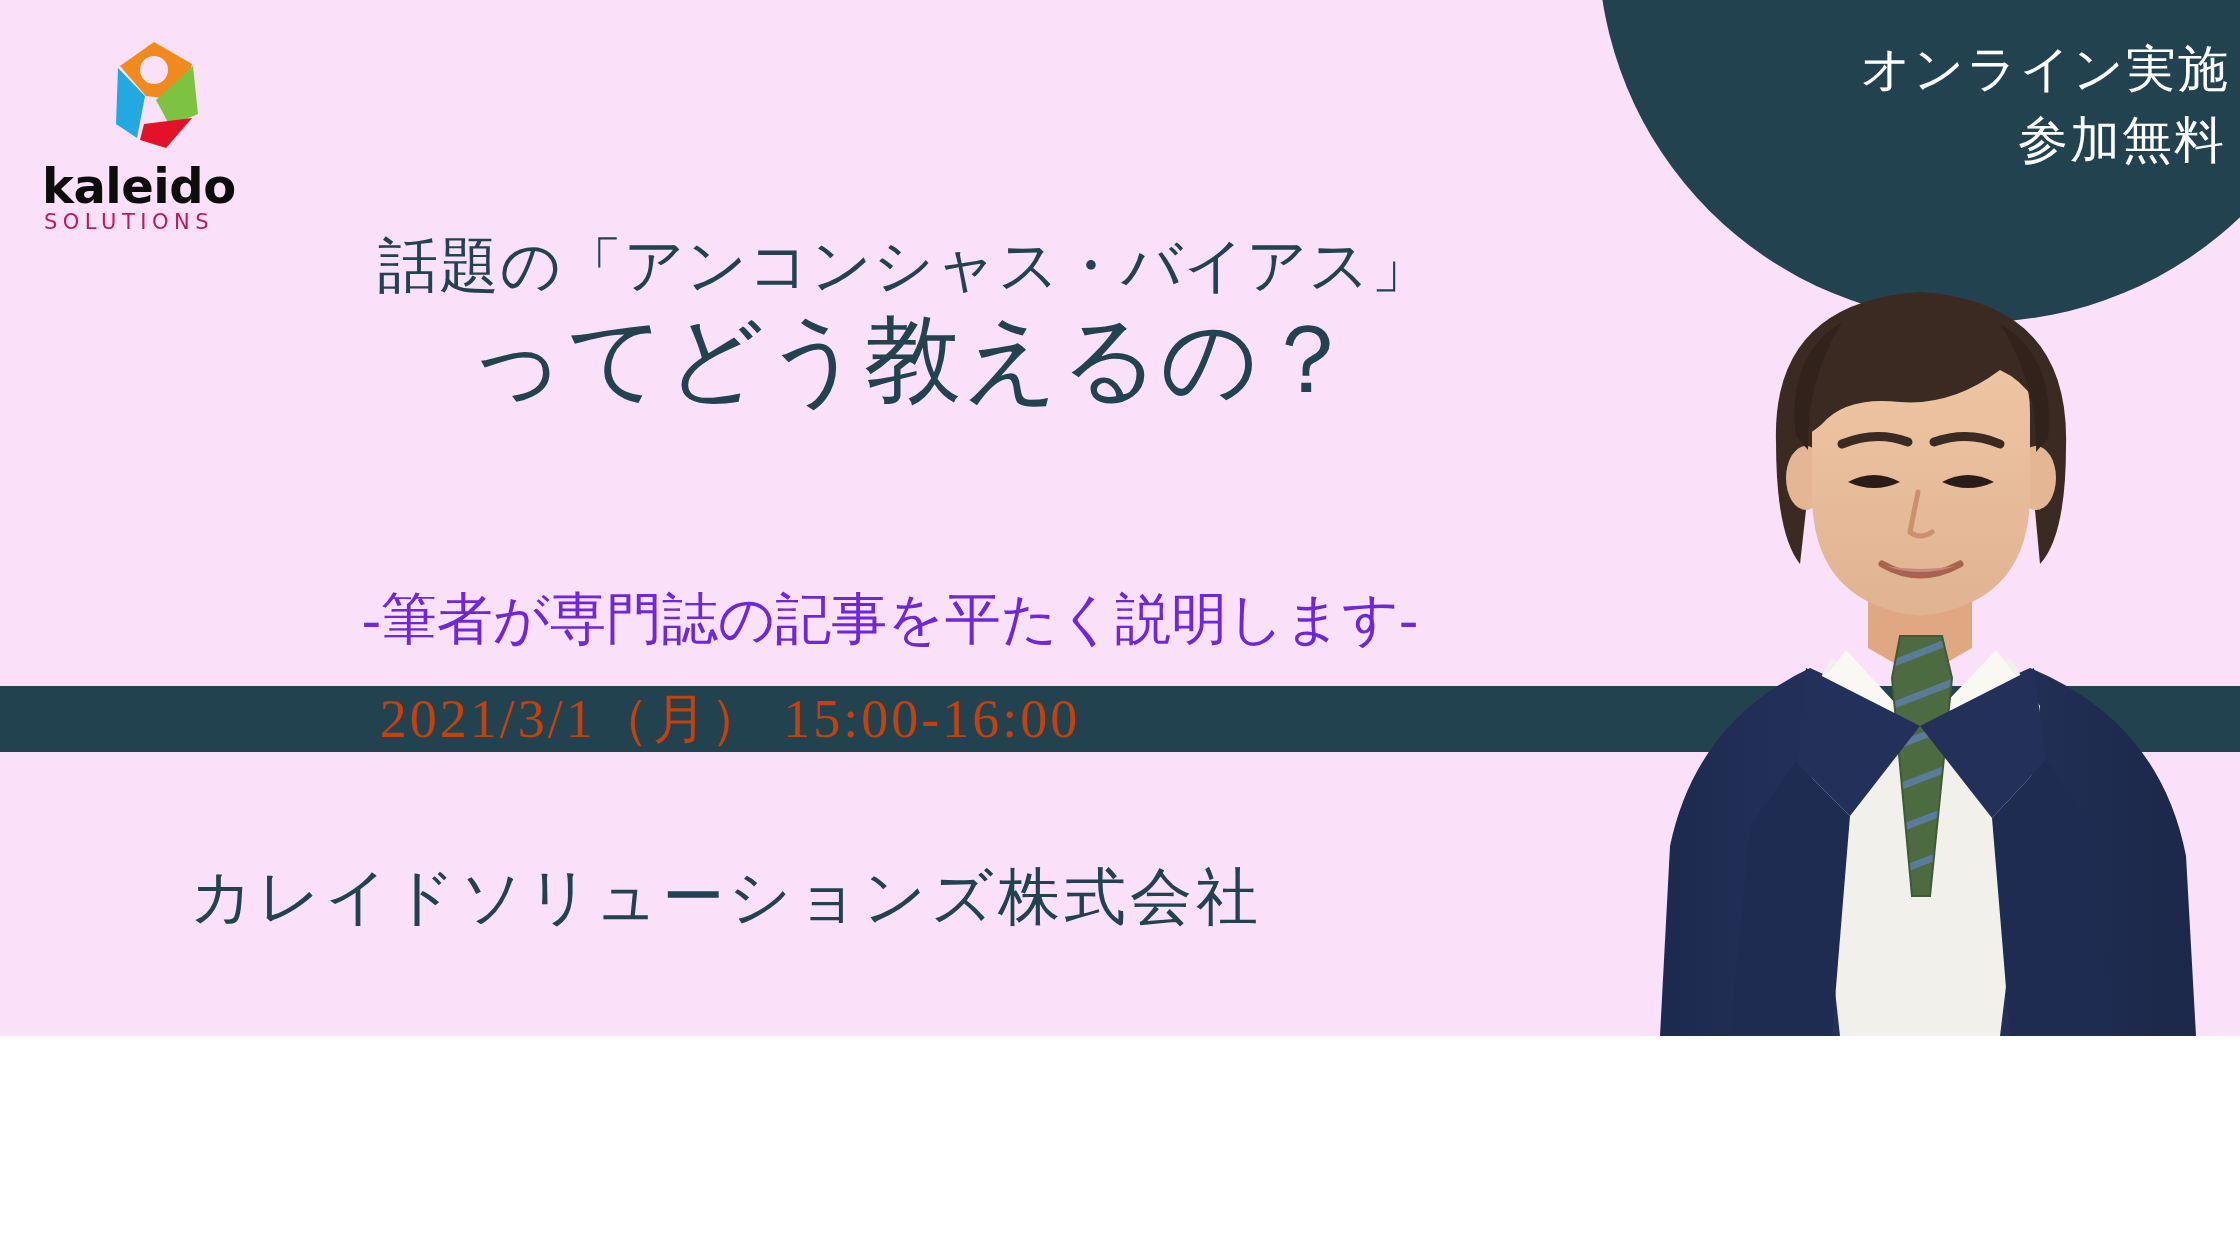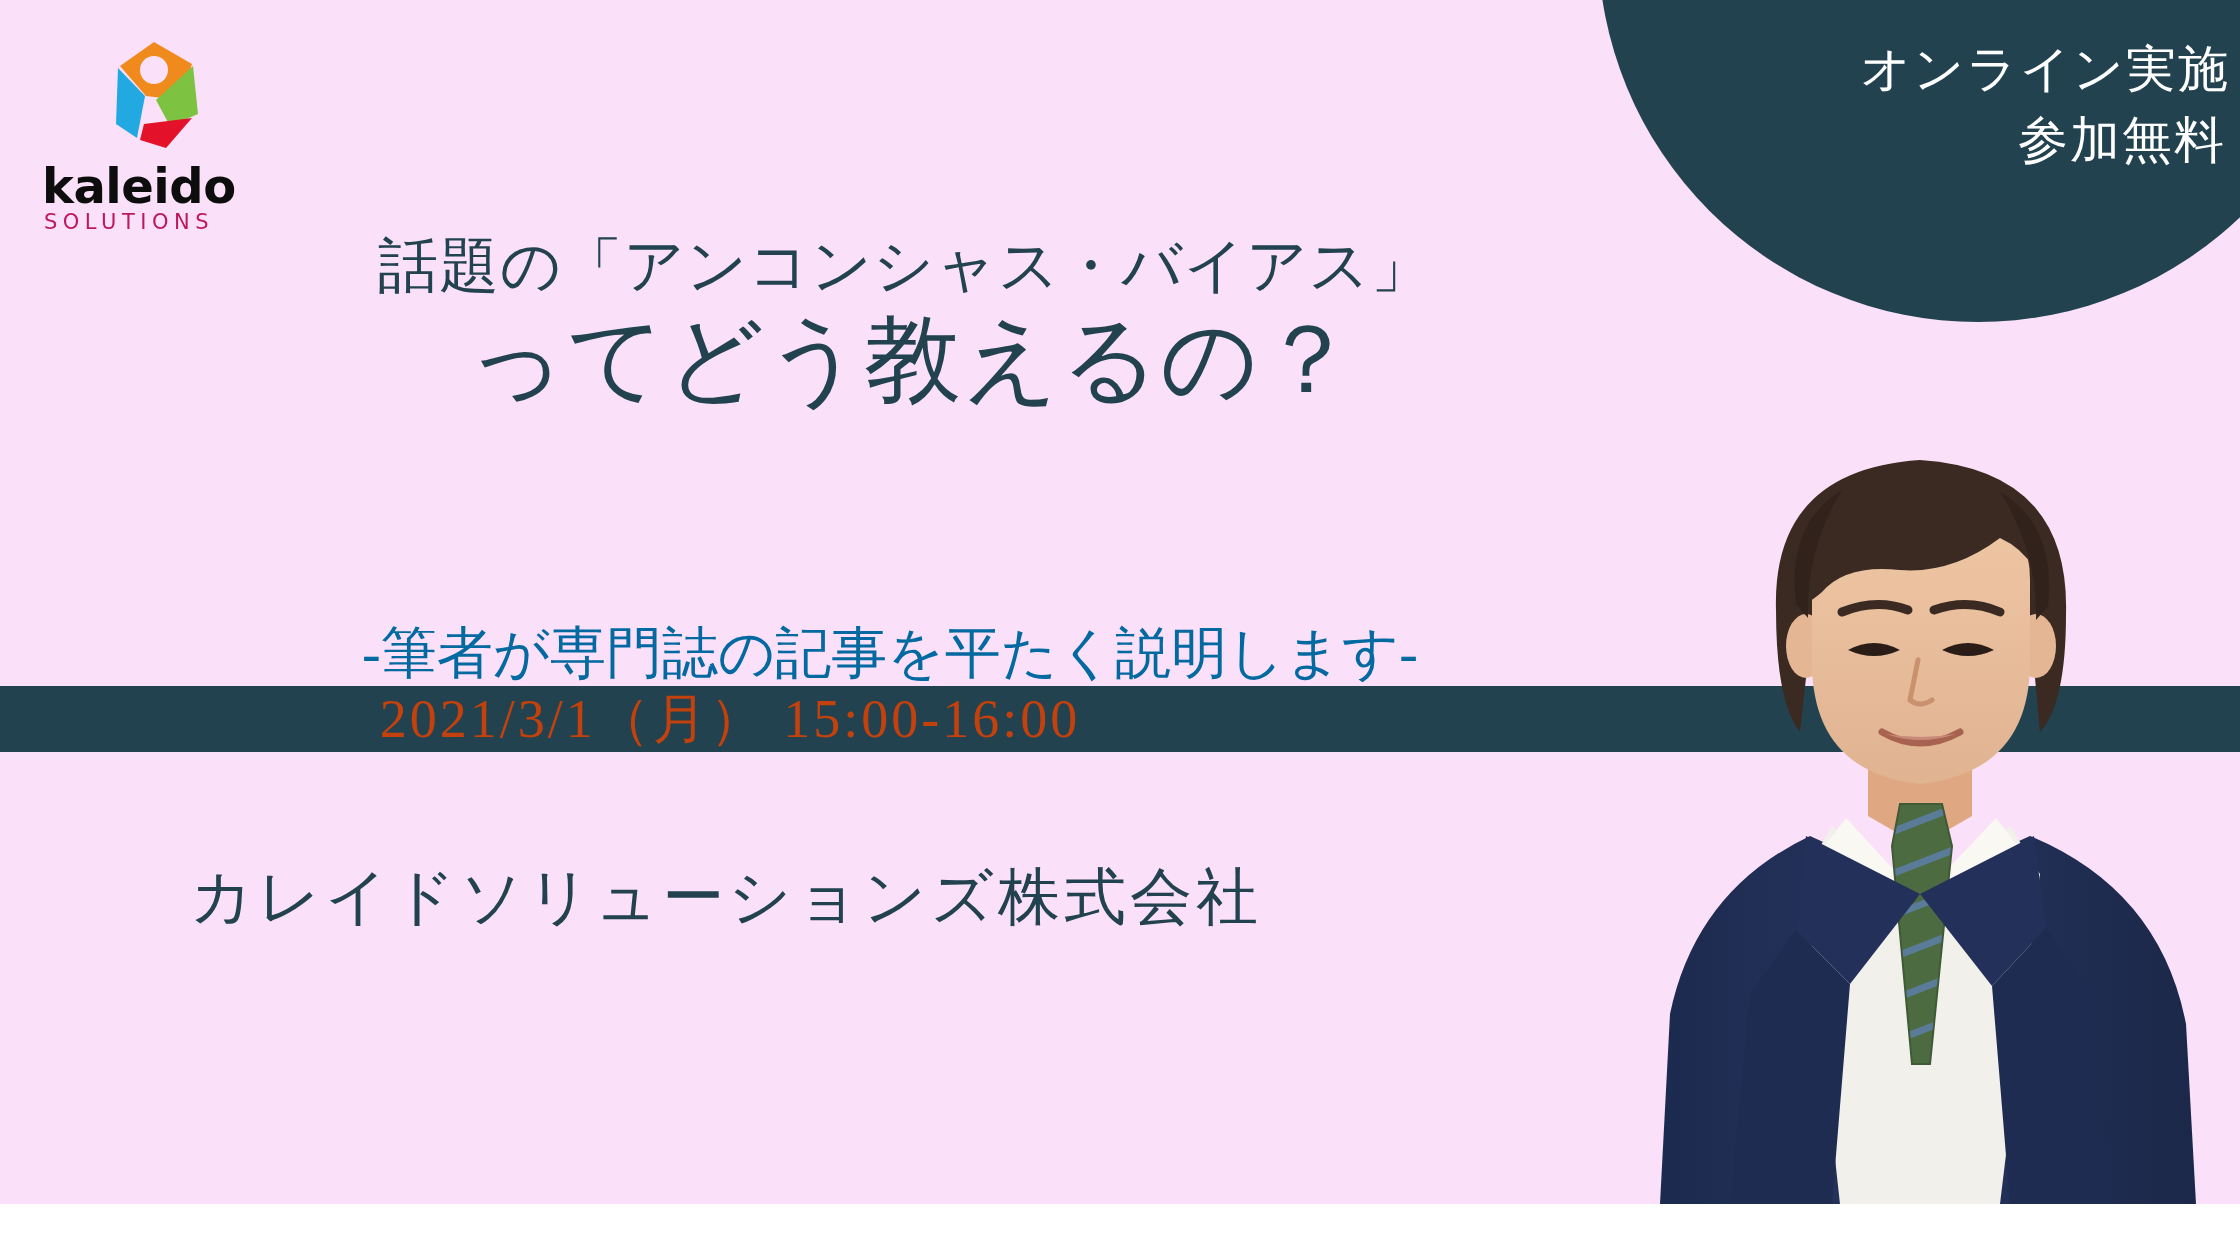--- a/index.html
+++ b/index.html
@@ -3,21 +3,21 @@
 <meta charset="utf-8">
 <style>
   html, body {
     margin: 0;
     padding: 0;
     background: #ffffff;
   }
   #poster {
     position: relative;
     width: 2240px;
-    height: 1204px;
+    height: 1036px;
     overflow: hidden;
     background: var(--bg, #fae0f8);
     font-family: "Liberation Serif", "DejaVu Serif", serif;
     -webkit-font-smoothing: antialiased;
   }
 
   
   .badge-circle {
     position: absolute;
     width: 760px;
@@ -106,26 +106,26 @@
     font-size: 96px;
     line-height: 1.1;
     letter-spacing: 1px;
     white-space: nowrap;
     margin-top: 8px;
     padding-left: 24px;
   }
   .subhead {
     position: absolute;
     left: 0;
-    top: 616px;
+    top: 582px;
     width: 1780px;
     text-align: center;
     font-size: 56px;
     letter-spacing: 0px;
-    color: #0369a1;
+    color: #6d28d9;
     white-space: nowrap;
     z-index: 3;
     pointer-events: none;
   }
 
   
   .date-band {
     position: absolute;
     left: 0;
     top: 686px;

